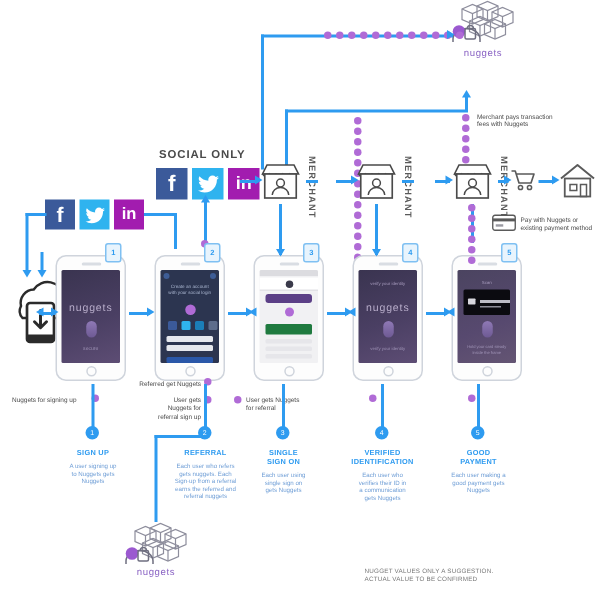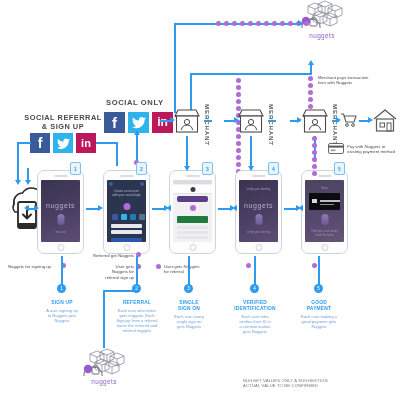--- a/index.html
+++ b/index.html
@@ -32,21 +32,21 @@
   .steplbl .h{font-size:4.9px;font-weight:bold;color:#2e9bf0;line-height:6px;
        letter-spacing:.2px;}
   .steplbl .d{font-size:4.1px;color:#6f9ed6;line-height:5px;margin-top:2px;}
   .merch-lbl{font-size:6.2px;font-weight:bold;letter-spacing:.8px;color:#5a5a5a;
        writing-mode:vertical-rl;}
   .disclaimer{font-size:4.2px;color:#777;line-height:5.4px;letter-spacing:.15px;}
   .nug-word{font-size:6.4px;color:#8a63c4;letter-spacing:.4px;text-align:center;}
   
   .sq{position:absolute;display:flex;align-items:center;justify-content:center;
       color:#fff;font-weight:bold;}
-  .fb{background:#3b5a9a;} .tw{background:#2fb3ef;} .li{background:#be185d;}
+  .fb{background:#3b5a9a;} .tw{background:#2fb3ef;} .li{background:#a21caf;}
   
   .phone{position:absolute;background:#fdfdfd;border:1.4px solid #cfd4dc;
          border-radius:7px;box-sizing:border-box;}
   .screen{position:absolute;left:3.2px;right:3.2px;top:9px;bottom:11px;
           border-radius:1px;overflow:hidden;}
   .speaker{position:absolute;left:50%;transform:translateX(-50%);top:4px;
            width:13px;height:1.6px;border-radius:1px;background:#d9dde3;}
   .home{position:absolute;left:50%;transform:translateX(-50%);bottom:2px;
         width:7px;height:7px;border-radius:50%;border:1.1px solid #cfd4dc;
         box-sizing:border-box;}
@@ -141,24 +141,20 @@
   <div class="abs social-posts" style="left:106px;top:98px;">SOCIAL ONLY</div>
 
   <div class="sq fb" style="left:104px;top:112px;width:21px;height:21px;font-size:15px;line-height:19px;">f</div>
   <div class="sq tw" style="left:128px;top:112px;width:21px;height:21px;font-size:12px;">
     <svg width="14" height="11" viewBox="0 0 14 11">
         <path fill="#fff" d="M14 1.3c-.5.2-1 .4-1.6.5.6-.35 1-.9 1.2-1.55-.55.32-1.15.55-1.8.68A2.86 2.86 0 0 0 9.7 0C8.12 0 6.85 1.28 6.85 2.85c0 .22.02.44.07.65A8.1 8.1 0 0 1 .97.52 2.85 2.85 0 0 0 1.86 4.3 2.8 2.8 0 0 1 .56 3.95v.04c0 1.38.98 2.53 2.28 2.8-.24.06-.5.1-.75.1-.18 0-.36-.02-.53-.05.36 1.12 1.4 1.94 2.64 1.97A5.74 5.74 0 0 1 0 10.02 8.08 8.08 0 0 0 4.4 11.3c5.28 0 8.18-4.38 8.18-8.18l-.01-.37A5.8 5.8 0 0 0 14 1.3z"></path>
       </svg>
   </div>
   <div class="sq li" style="left:152px;top:112px;width:21px;height:21px;font-size:12px;line-height:15px;">in</div>
 
-  <div class="abs ttl" style="left:24px;top:113px;width:78px;">
-    <div>SOCIAL REFERRAL</div>
-    <div>&amp; SIGN UP</div>
-  </div>
 
   <div class="sq fb" style="left:30px;top:133px;width:20px;height:20px;font-size:14px;line-height:18px;">f</div>
   <div class="sq tw" style="left:53px;top:133px;width:20px;height:20px;">
     <svg width="13" height="11" viewBox="0 0 14 11">
         <path fill="#fff" d="M14 1.3c-.5.2-1 .4-1.6.5.6-.35 1-.9 1.2-1.55-.55.32-1.15.55-1.8.68A2.86 2.86 0 0 0 9.7 0C8.12 0 6.85 1.28 6.85 2.85c0 .22.02.44.07.65A8.1 8.1 0 0 1 .97.52 2.85 2.85 0 0 0 1.86 4.3 2.8 2.8 0 0 1 .56 3.95v.04c0 1.38.98 2.53 2.28 2.8-.24.06-.5.1-.75.1-.18 0-.36-.02-.53-.05.36 1.12 1.4 1.94 2.64 1.97A5.74 5.74 0 0 1 0 10.02 8.08 8.08 0 0 0 4.4 11.3c5.28 0 8.18-4.38 8.18-8.18l-.01-.37A5.8 5.8 0 0 0 14 1.3z"></path>
       </svg>
   </div>
   <div class="sq li" style="left:76px;top:133px;width:20px;height:20px;font-size:11px;line-height:14px;">in</div>
 
   <div class="line-h" style="left:17px;top:142px;width:14px;"></div>

